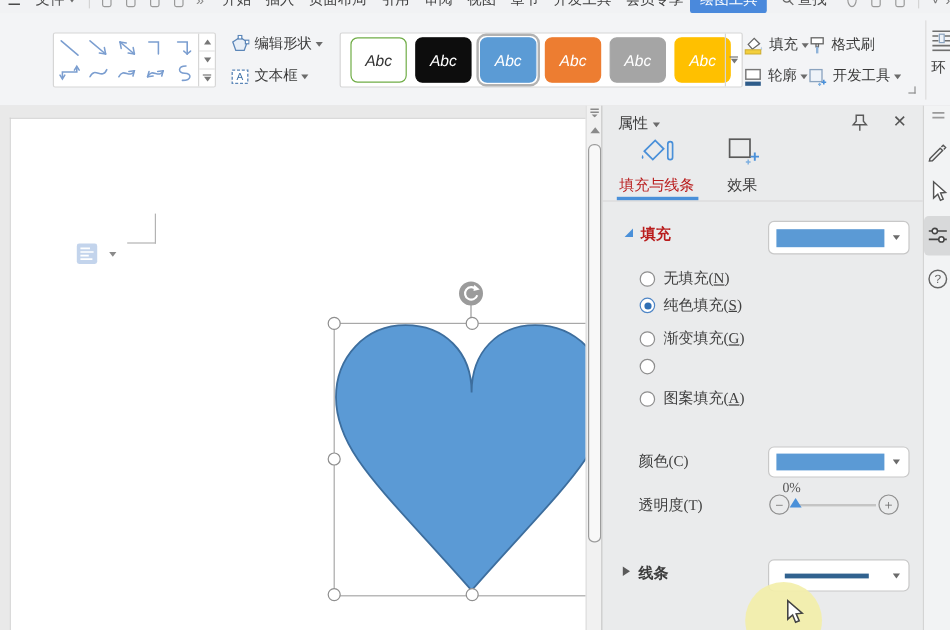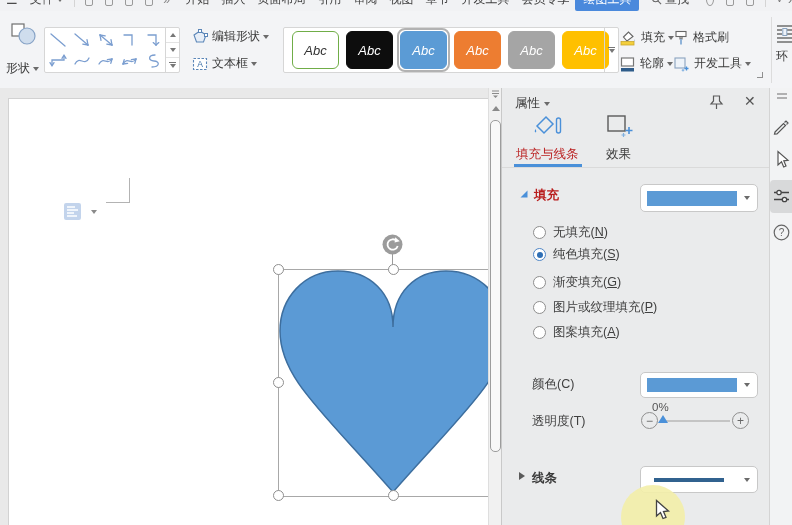--- a/index.html
+++ b/index.html
@@ -38,21 +38,21 @@
   
   #canvas-area{left:0;top:88px;width:501px;height:437px;background:#e9e9e9;overflow:hidden;}
   #page{position:absolute;left:8px;top:10px;width:480px;height:427px;background:#fff;border-top:1px solid #d2d2d2;border-left:1px solid #d2d2d2;}
   .mark{background:#b3b3b3;position:absolute;}
   .handle{position:absolute;width:9px;height:9px;border-radius:50%;background:#fff;border:1px solid #8f8f8f;}
   #sel-rect{position:absolute;left:269px;top:170px;width:230px;height:226px;border:1px solid #a8a8a8;}
   
   #vscroll{left:488px;top:88px;width:13px;height:437px;background:#f1f1f1;border-left:1px solid #dedede;}
   #vthumb{position:absolute;left:1px;top:32px;width:9px;height:330px;border:1px solid #9c9c9c;border-radius:5px;background:#f8f8f8;}
   
-  #panel{left:501px;top:88px;width:268px;height:437px;background:#eaebec;border-left:1px solid #c9c9c9;}
+  #panel{left:501px;top:88px;width:268px;height:437px;background:#eaebec;border-left:1px solid #c9c9c9;font-family:Liberation Serif, serif;}
   .blue{color:#b91c1c;}
   .ptab-underline{position:absolute;left:12px;top:76px;width:68px;height:3px;background:#4a90d9;}
   .pdivider{position:absolute;left:0;top:79px;width:268px;height:1px;background:#dadada;}
   .swatch-btn{position:absolute;width:116px;height:26px;background:#fff;border:1px solid #c8c8c8;border-radius:5px;display:flex;align-items:center;}
   .swatch-fill{margin-left:6px;width:90px;height:15px;}
   .swatch-caret{margin-left:auto;margin-right:7px;}
   .radio{width:13px;height:13px;border-radius:50%;border:1px solid #8e8e8e;background:#fff;box-sizing:border-box;position:relative;flex:none;}
   .radio.sel{border-color:#4f86c6;}
   .radio.sel::after{content:"";position:absolute;left:2.5px;top:2.5px;width:6px;height:6px;border-radius:50%;background:#2f6fb5;}
   .radio-row{position:absolute;left:31px;display:flex;align-items:center;gap:7px;font-size:12.5px;color:#404040;text-align:center;}
@@ -108,30 +108,20 @@
     <span class="tb-icon"></span>
     <span class="tb-icon"></span>
     <span class="tb-sep"></span>
     <span style="color:#777;margin:0 5px;">˅</span>
     <span style="color:#777;">›</span>
   </div>
 </div>
 
 <div id="ribbon" class="abs">
 
-  <div class="abs" style="left:2px;top:4px;width:42px;height:62px;">
-    <svg class="abs" style="left:8px;top:6px;" width="28" height="26" viewBox="0 0 28 26">
-      <rect x="2" y="3" width="12" height="12" fill="#fff" stroke="#6f6f6f" stroke-width="1.2"></rect>
-      <circle cx="17" cy="15" r="8" fill="#cfdded" stroke="#87a3c6" stroke-width="1.2"></circle>
-    </svg>
-    <div class="rb-label abs" style="left:4px;top:45px;">
-        <span>形状</span>
-        <span class="caret"></span>
-      </div>
-  </div>
 
   <div class="gallery abs" style="left:44px;top:16px;width:134px;height:44px;">
     <div id="glyph-grid" class="glyph-grid" style="margin:1px 0 0 1px;">
         <div>
           <svg width="20" height="16" viewBox="0 0 20 16">
             <path d="M3,2 L17,14" fill="none" stroke="#7b9ed0" stroke-width="1.3" stroke-linecap="round"></path>
           </svg>
         </div>
         <div>
           <svg width="20" height="16" viewBox="0 0 20 16">
@@ -395,21 +385,20 @@
       <div class="radio-row" style="top: 158px;">
         <span class="radio sel"></span>
         <span>纯色填充(<u>S</u>)</span>
       </div>
       <div class="radio-row" style="top: 186px;">
         <span class="radio"></span>
         <span>渐变填充(<u>G</u>)</span>
       </div>
       <div class="radio-row" style="top: 211px;">
         <span class="radio"></span>
-        <span>图片或纹理填充(<u>P</u>)</span>
       </div>
       <div class="radio-row" style="top: 236px;">
         <span class="radio"></span>
         <span>图案填充(<u>A</u>)</span>
       </div>
     </div>
 
   <div class="abs" style="left:30px;top:288px;font-size:12.5px;color:#404040;">颜色(C)</div>
   <div class="swatch-btn" style="left:138px;top:284px;height:24px;">
     <div class="swatch-fill" id="color-swatch" style="height: 14px; background: rgb(91, 154, 213);"></div>

